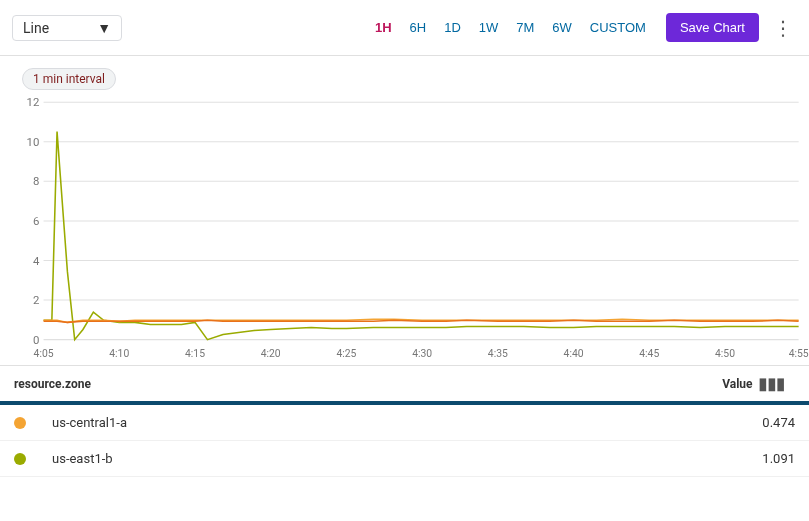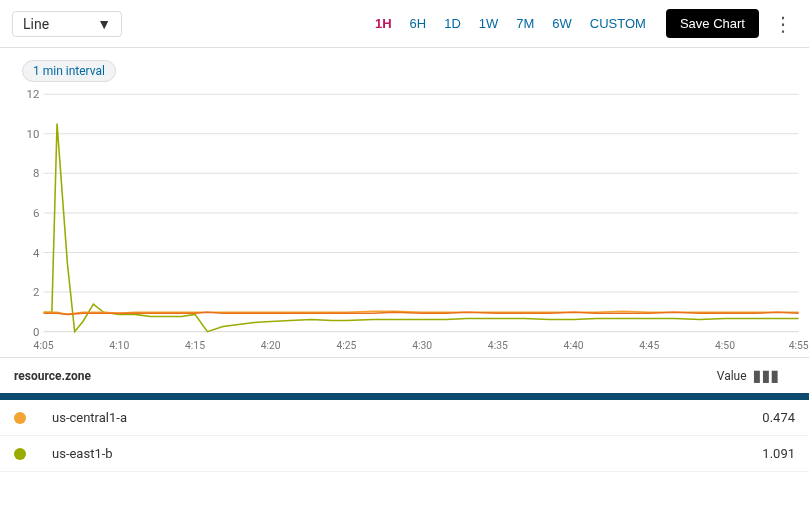--- a/index.html
+++ b/index.html
@@ -4,21 +4,21 @@
   <style>
     * { box-sizing: border-box; margin: 0; padding: 0; }
     body { font-family: 'Roboto', Arial, sans-serif; background: #fff; color: #333; font-size: 13px; width: 809px; height: 521px; overflow: hidden; }
 
     
     #header {
       display: flex;
       align-items: center;
       padding: 8px 12px;
       border-bottom: 1px solid #e0e0e0;
-      height: 48px;
+      height: 56px;
     }
     #chart-type-selector {
       display: flex;
       align-items: center;
       border: 1px solid #dadce0;
       border-radius: 4px;
       padding: 4px 10px;
       cursor: pointer;
       min-width: 110px;
       justify-content: space-between;
@@ -38,21 +38,21 @@
       color: #0369a1;
       font-size: 13px;
       font-weight: 500;
       cursor: pointer;
       padding: 4px 6px;
       border-radius: 4px;
     }
     .time-btn.active { color: #be185d; font-weight: 700; }
 
     .save-chart-btn {
-      background: #000000;
+      background: #6d28d9;
       color: #fff;
       border: none;
       border-radius: 4px;
       padding: 7px 14px;
       font-size: 13px;
       font-weight: 500;
       cursor: pointer;
       margin-left: 8px;
     }
 
@@ -74,21 +74,21 @@
       border-bottom: 1px solid #e0e0e0;
     }
 
     .interval-badge {
       display: inline-block;
       background: #f1f3f4;
       border: 1px solid #dadce0;
       border-radius: 12px;
       padding: 3px 10px;
       font-size: 12px;
-      color: #0369a1;
+      color: #7f1d1d;
       margin-left: 14px;
       margin-top: 4px;
       position: absolute;
       top: 8px;
       left: 8px;
     }
 
     .chart-wrapper {
       position: absolute;
       top: 35px;
@@ -103,32 +103,32 @@
     }
 
     
     #data-table {
       padding: 0;
     }
     .table-header {
       display: flex;
       justify-content: space-between;
       align-items: center;
-      padding: 8px 30px 8px 14px;
-      border-bottom: 7px solid #0c4a6e;
+      padding: 8px 24px 8px 14px;
+      border-bottom: 4px solid #0c4a6e;
       font-size: 12px;
       color: #555;
       font-weight: 700;
     }
     .table-header .col-left { font-weight: 700; color: #333; font-size: 12px; }
     .table-header .col-right {
       display: flex;
       align-items: center;
       gap: 6px;
-      font-weight: 400;
+      font-weight: 700;
       color: #333;
       font-size: 12px;
       text-align: center;
     }
     .column-icon {
       cursor: pointer;
       color: #555;
       font-size: 16px;
     }
     .table-row {

